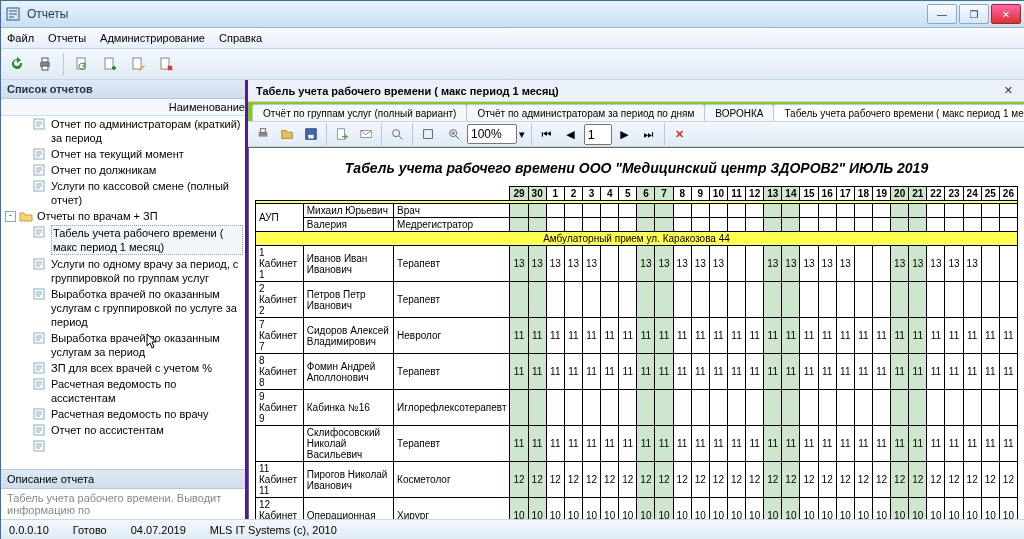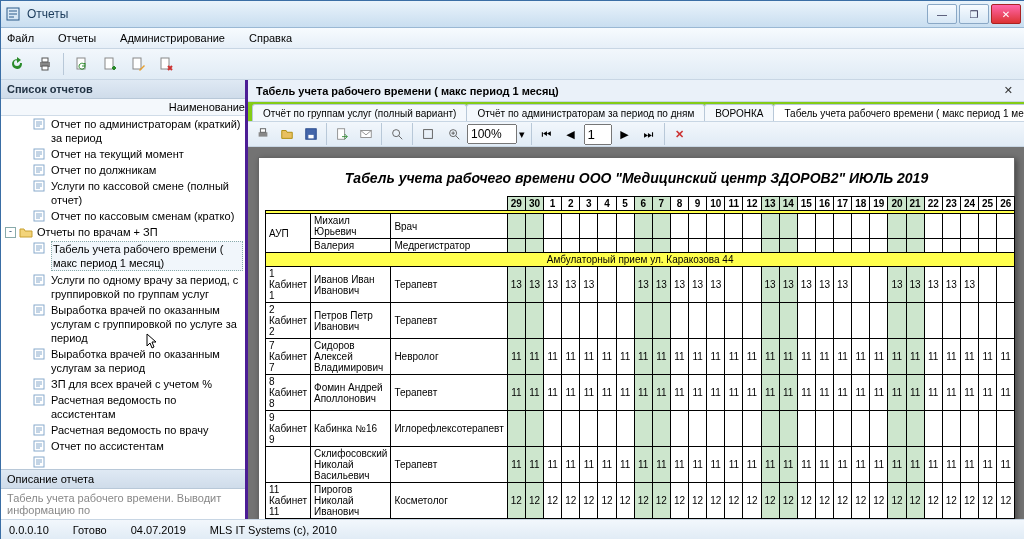--- a/index.html
+++ b/index.html
@@ -4,21 +4,21 @@
 <style>
 html,body{margin:0;padding:0;font-family:Tahoma,Arial,sans-serif;font-size:11px;color:#000;background:#d6e4f0;height:100%}
 .window{display:flex;flex-direction:column;width:1024px;height:539px;border:1px solid #3a6ea5;background:#eaf1f9;overflow:hidden}
 .titlebar{height:26px;background:linear-gradient(#e9f3fb,#c9def0);display:flex;align-items:center;padding:0 4px;border-bottom:1px solid #9ab8d4}
 .titlebar .icon{width:16px;height:16px;margin-right:6px;color:#2a5a8a}
 .titlebar .title{flex:1;color:#1a3a5a;font-size:12px}
 .winbtns{display:flex;gap:2px}
 .winbtn{width:28px;height:18px;background:linear-gradient(#f7fbff,#d7e7f5);border:1px solid #8aa8c6;border-radius:2px;display:flex;align-items:center;justify-content:center;font-size:10px;color:#335}
 .winbtn.close{background:linear-gradient(#f6a,#d33);color:#fff;border-color:#a22}
 .menubar{height:20px;background:linear-gradient(#f7fbfe,#e6eff8);display:flex;align-items:center;padding:0 6px;border-bottom:1px solid #c8d6e4}
-.menubar span{margin-right:24px;cursor:default}
+.menubar span{margin-right:14px;cursor:default}
 .toolbar{height:30px;background:linear-gradient(#f2f7fc,#e0ebf5);display:flex;align-items:center;padding:0 4px;gap:4px;border-bottom:1px solid #c8d6e4}
 .tbtn{width:22px;height:22px;display:flex;align-items:center;justify-content:center;border:1px solid transparent;border-radius:2px}
 .tbtn svg{width:16px;height:16px}
 .sep{width:1px;height:22px;background:#b8c8d8;margin:0 2px}
 .body{flex:1;display:flex;overflow:hidden}
 .sidebar{width:244px;display:flex;flex-direction:column;background:#fff;border-right:3px solid #4c1d95}
 .side-title{background:linear-gradient(#dfe9f4,#cfdcea);padding:3px 6px;border-bottom:1px solid #b8c8d8;font-weight:bold;color:#234}
 .tree-head{background:#f4f8fc;border-bottom:1px solid #d0dce8;text-align:right;padding:2px 0}
 .tree{flex:1;overflow-y:auto;overflow-x:hidden}
 .tnode{display:flex;align-items:flex-start;padding:1px 2px 1px 4px;line-height:14px}
@@ -34,21 +34,21 @@
 .doc-title{padding:4px 8px;font-weight:bold;background:#eaf1f9;border-bottom:1px solid #c8d6e4;display:flex;align-items:center}
 .doc-title .x{margin-left:auto;font-weight:normal;color:#333;padding:0 4px}
 .tabs{display:flex;background:#84cc16;padding:2px 4px 0 4px;gap:0}
 .tab{padding:3px 10px 2px 10px;background:#f4f8fc;border:1px solid #b8c8d8;border-bottom:none;border-radius:3px 3px 0 0;margin-right:-1px;white-space:nowrap;font-size:10px}
 .tab.active{background:#fff;position:relative;z-index:2}
 .preview-bar{height:24px;background:linear-gradient(#f2f7fc,#e0ebf5);border-top:1px solid #c8d6e4;border-bottom:1px solid #c8d6e4;display:flex;align-items:center;padding:0 4px;gap:2px}
 .pbtn{width:20px;height:20px;display:flex;align-items:center;justify-content:center;border:1px solid transparent;border-radius:2px}
 .pbtn svg{width:14px;height:14px}
 .zoom{display:flex;align-items:center;gap:2px;padding:0 2px}
 .zoom input{width:42px;font-size:12px}
-.report{flex:1;overflow:auto;background:#737373;padding:10px}
+.report{flex:1;overflow:auto;background:#f9a8d4;}
 .page{background:#fff;border:1px solid #666;padding:6px;box-shadow:2px 2px 6px rgba(0,0,0,.4)}
 .rpt-title{text-align:center;font-style:italic;font-weight:bold;font-size:14px;padding:6px 0 10px 0}
 table.rpt{border-collapse:collapse;width:100%}
 table.rpt th,table.rpt td{border:1px solid #000;padding:1px 3px;font-size:10px;text-align:center;vertical-align:middle}
 table.rpt td.lbl{text-align:left}
 tr.yellow td{background:#ffff4d;font-weight:bold}
 tr.section td{background:#ffff4d;text-align:center;font-weight:normal}
 td.we{background:#cde6cd}
 th.we{background:#cde6cd}
 .statusbar{height:20px;background:linear-gradient(#f2f7fc,#e0ebf5);border-top:1px solid #c8d6e4;display:flex;align-items:center;padding:0 8px;gap:24px;font-size:11px}
@@ -150,28 +150,20 @@
               </svg></span>
             <span class="tlabel">Отчет по должникам</span>
           </div>
           <div class="tnode lvl1">
             <span class="twist blank"></span>
             <span class="ticon"><svg viewBox="0 0 14 12">
                 <rect x="1" y="1" width="10" height="10" fill="#fff" stroke="#8ac"></rect>
                 <path d="M3 4h6M3 6h6M3 8h4" stroke="#8ac"></path>
               </svg></span>
             <span class="tlabel">Услуги по кассовой смене (полный отчет)</span>
-          </div>
-          <div class="tnode lvl1">
-            <span class="twist blank"></span>
-            <span class="ticon"><svg viewBox="0 0 14 12">
-                <rect x="1" y="1" width="10" height="10" fill="#fff" stroke="#8ac"></rect>
-                <path d="M3 4h6M3 6h6M3 8h4" stroke="#8ac"></path>
-              </svg></span>
-            <span class="tlabel">Отчет по кассовым сменам (кратко)</span>
           </div>
           <div class="tnode lvl0">
             <span class="twist">-</span>
             <span class="ticon"><svg viewBox="0 0 14 12">
                 <path d="M1 3h4l1 2h7v6H1z" fill="#f3d47a" stroke="#c8a030"></path>
               </svg></span>
             <span class="tlabel">Отчеты по врачам + ЗП</span>
           </div>
           <div class="tnode lvl1 sel">
             <span class="twist blank"></span>

